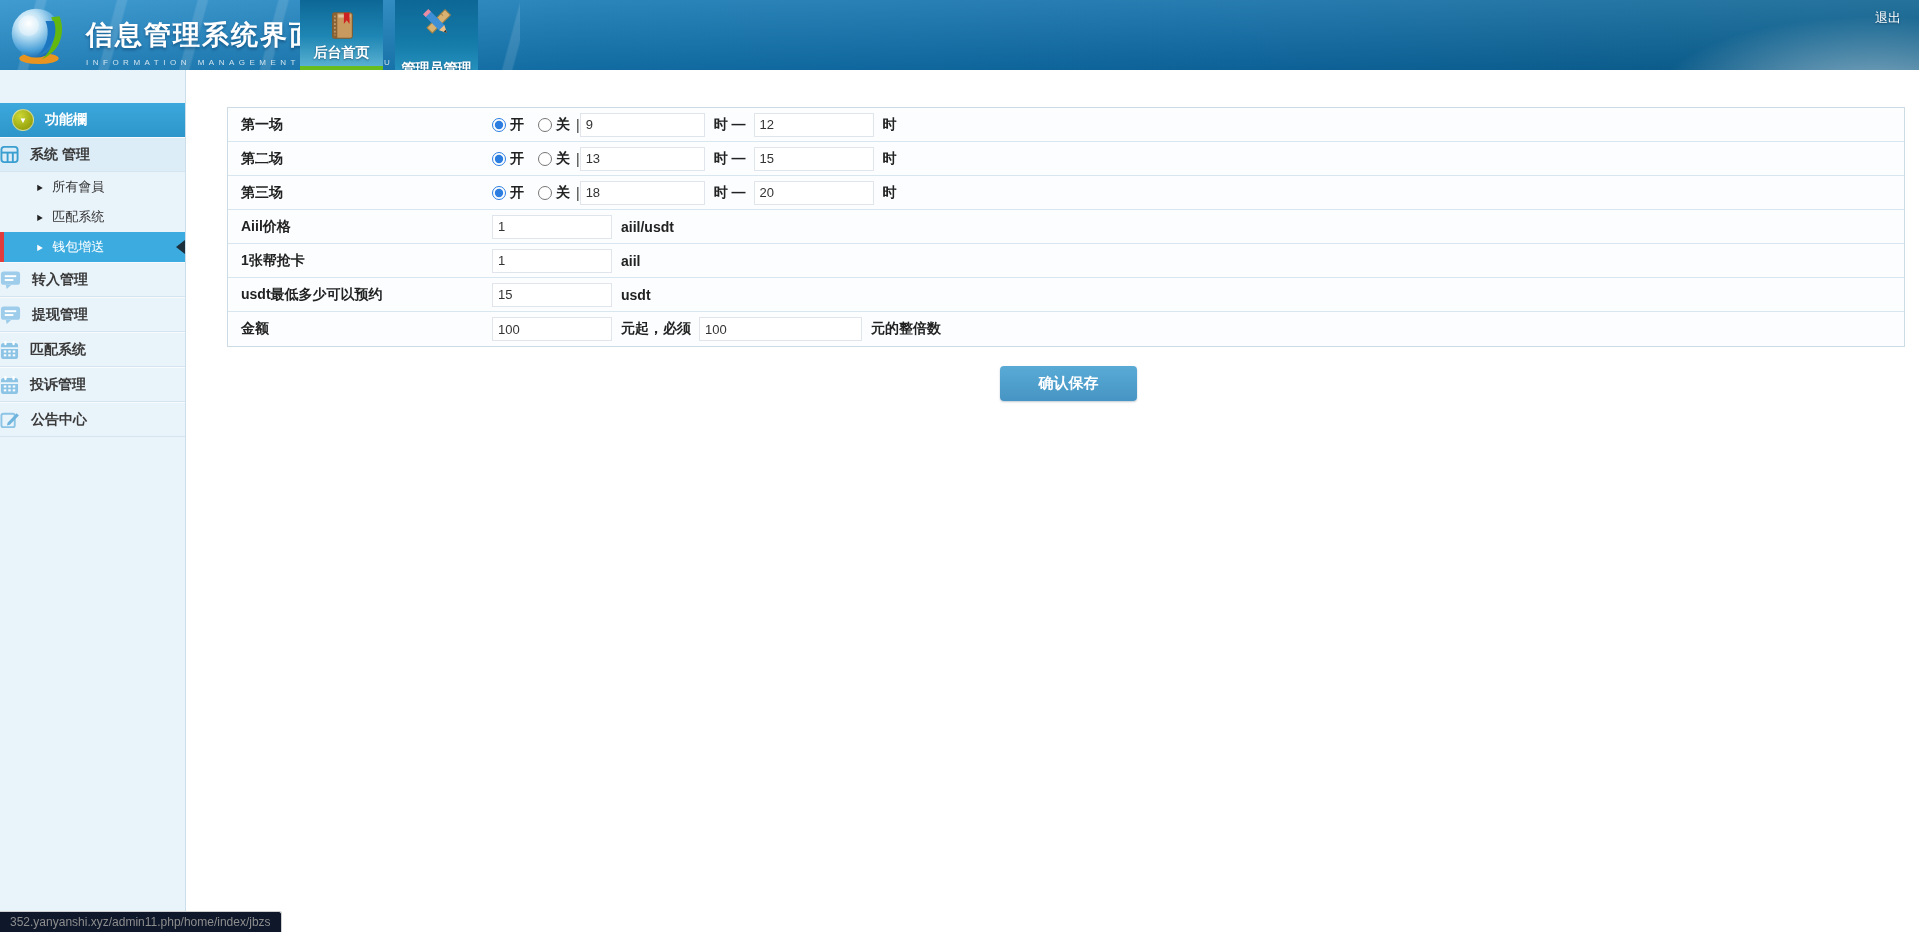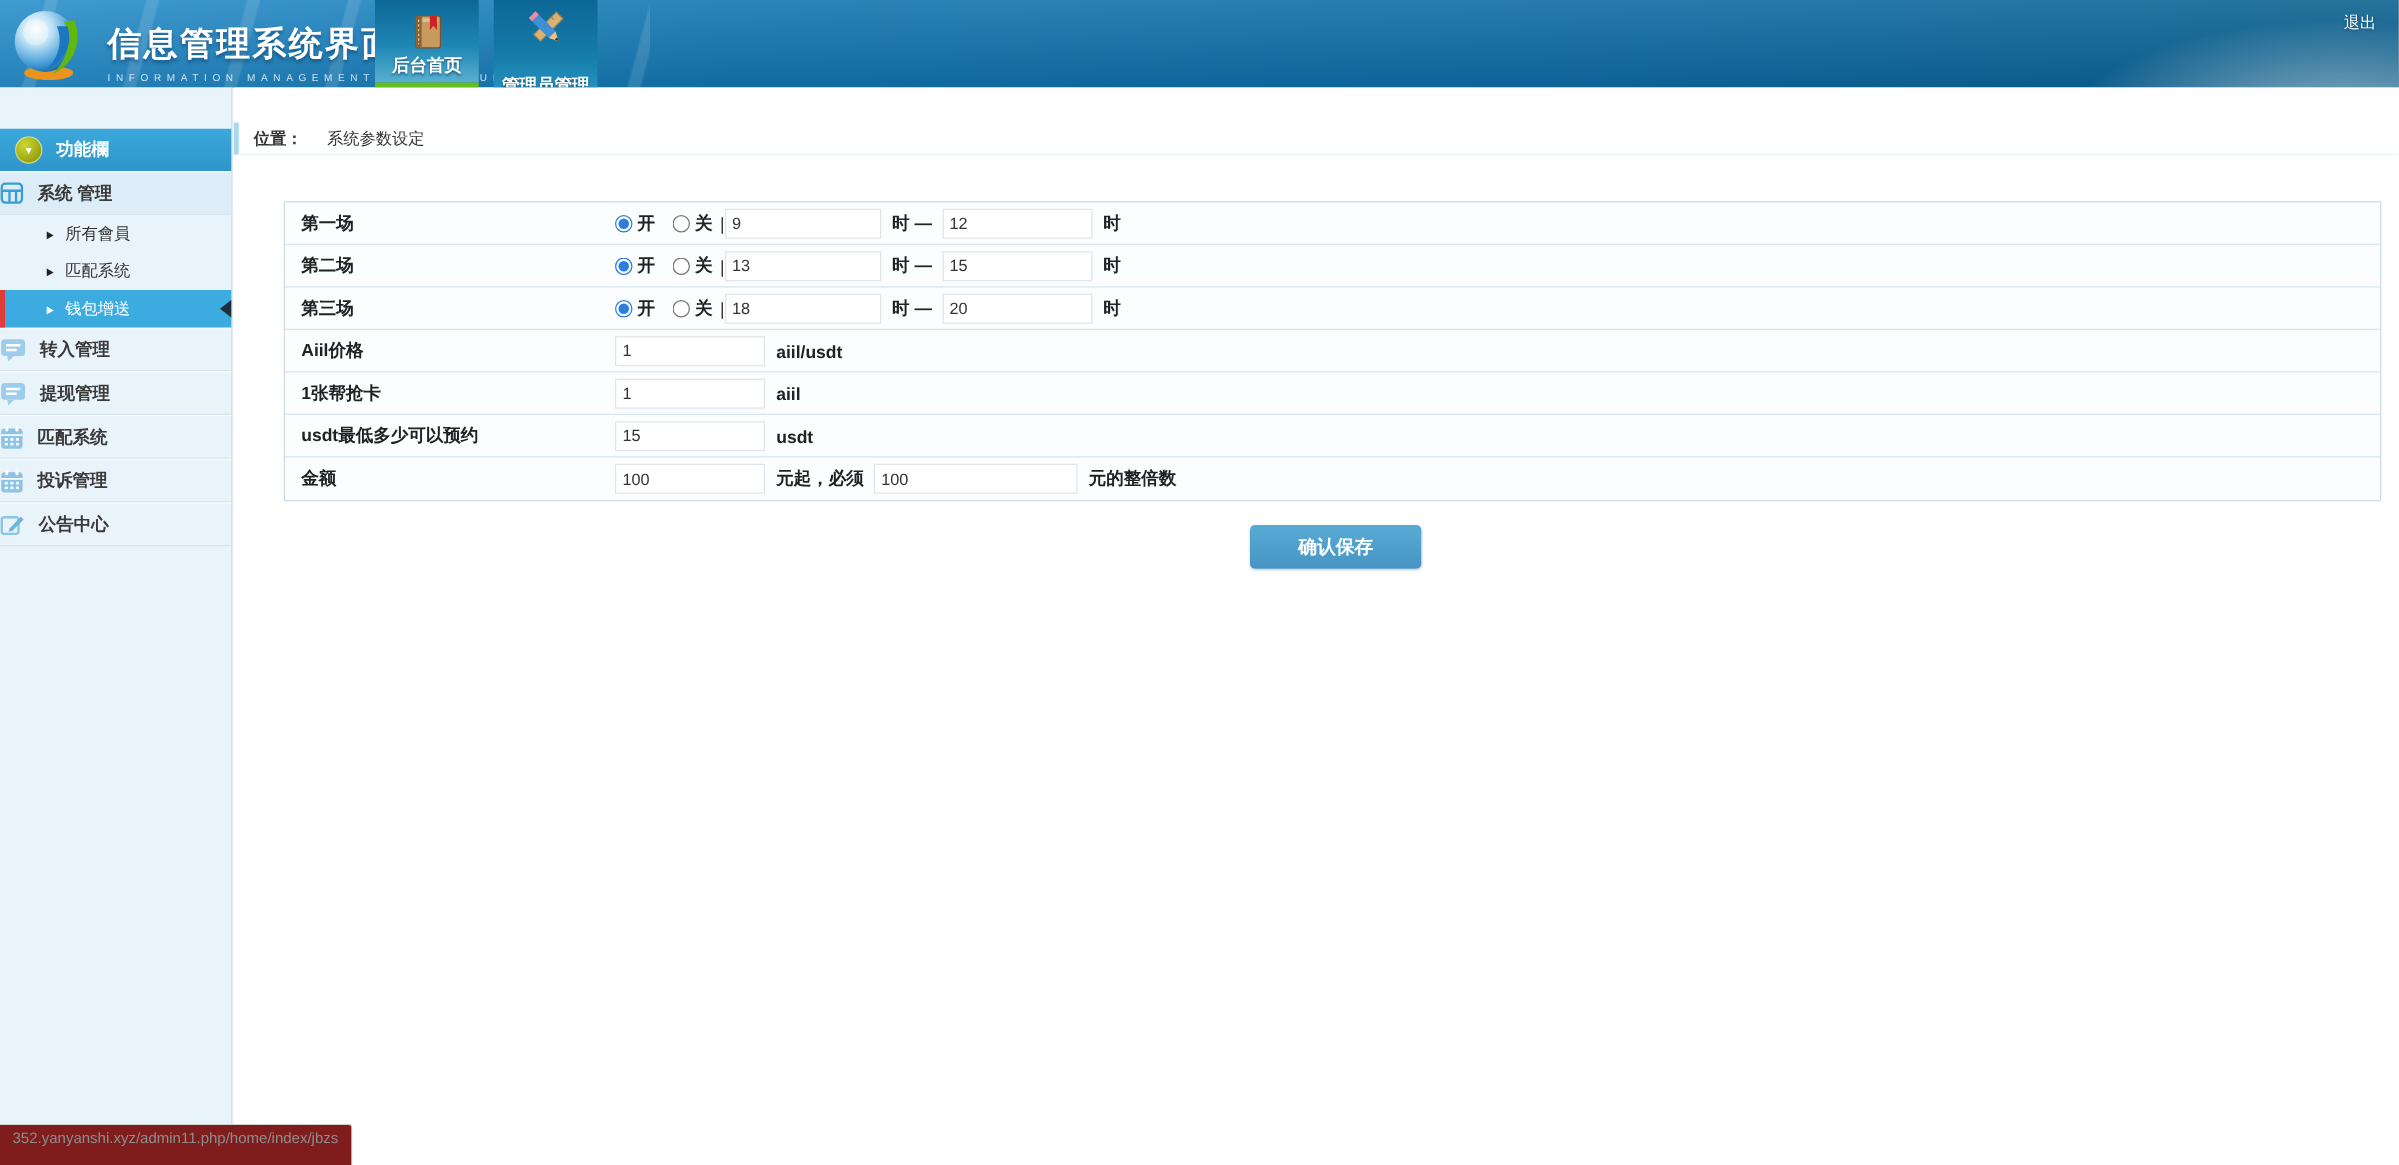--- a/index.html
+++ b/index.html
@@ -84,22 +84,22 @@
     font-size:13px; color:#333; font-family:"Liberation Sans",sans-serif; }
   .w125 { width:125px; } .w138 { width:120px; } .w163 { width:163px; }
   .unit { font-weight:bold; margin-left:9px; white-space:nowrap; }
   .ml8 { margin-left:8px; }
   .save-btn { display:block; margin-top:19px; margin-left:813px; width:137px; height:35px;
     background:linear-gradient(180deg,#59abd6,#4694c3); border:none; border-radius:4px;
     color:#fff; font-size:15px; font-weight:bold; cursor:pointer;
     font-family:"Liberation Sans",sans-serif; box-shadow:0 1px 2px rgba(0,40,70,.25); }
 
   
-  .statusbar { position:absolute; left:0; bottom:0; height:33px; line-height:20px;
-    background:#7f1d1d; border:1px solid #cfcfcf; border-left:none; border-bottom:none;
+  .statusbar { position:absolute; left:0; bottom:0; height:21px; line-height:20px;
+    background:#0f172a; border:1px solid #cfcfcf; border-left:none; border-bottom:none;
     border-top-right-radius:3px; padding:0 10px; font-size:12px; color:#8d8d8d; z-index:5; }
 </style>
 </head>
 <body>
 
 <div class="header">
   <div class="brand">
     <svg class="brand-logo" viewBox="0 0 64 64">
       <defs>
         <radialGradient id="gl" cx="35%" cy="30%" r="75%">
@@ -245,24 +245,20 @@
     <svg width="20" height="20" viewBox="0 0 21 21">
       <rect x="1.5" y="4" width="14" height="14" rx="2" fill="none" stroke="#8cc4e6" stroke-width="2"></rect>
       <polygon points="8,13.5 17.5,3.5 19.8,5.8 10.3,15.5 7.3,16.2" fill="#6fb4dd"></polygon>
     </svg>
     <span>公告中心</span>
   </div>
 </div>
 
 <div class="content">
 
-  <div class="breadcrumb">
-    <span class="bc-prefix">位置：</span>
-    <span class="bc-current">系统参数设定</span>
-  </div>
 
 
   <div class="form-table">
 
     <div class="form-row">
       <div class="form-label">第一场</div>
       <div class="form-controls">
         <label class="radio-wrap">
           <input type="radio" name="s0" checked="checked" style="">
           <span class="radio-label">开</span>

